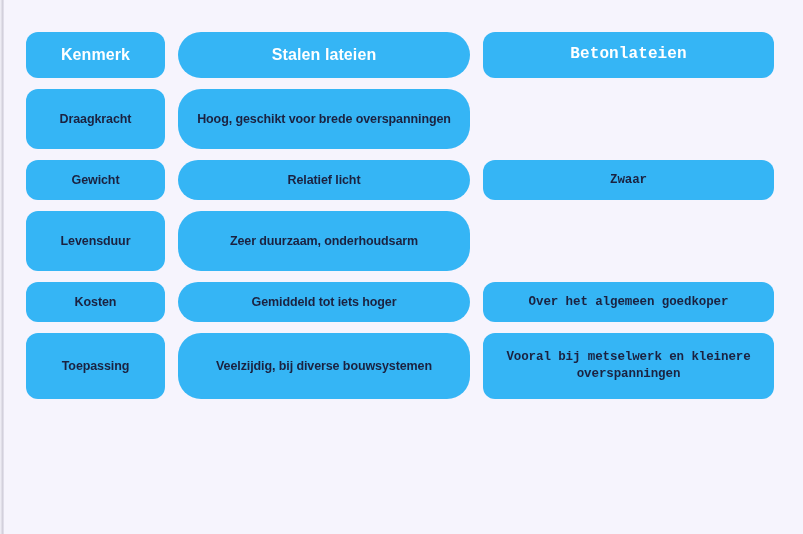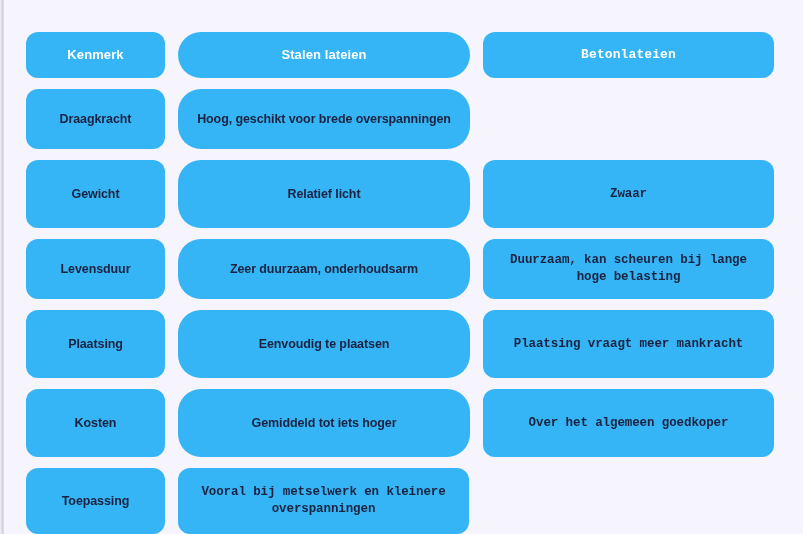--- a/index.html
+++ b/index.html
@@ -50,26 +50,26 @@
     padding: 6px 12px;
     box-sizing: border-box;
     letter-spacing: -0.1px;
   }
   .col-1 { width: 139px; flex: 0 0 139px; }
   .col-2 { width: 292px; flex: 0 0 292px; border-radius: 23px; }
   .col-3 { width: 291px; flex: 0 0 291px; font-family: Liberation Mono, monospace; }
 
   .header-row .cell {
     color: #ffffff;
-    font-size: 13px;
+    font-size: 16px;
     height: 46px;
     letter-spacing: 0.1px;
   }
   .row-h60 .cell { height: 60px; }
-  .row-h52 .cell { height: 68px; }
+  .row-h52 .cell { height: 40px; }
   .row-h66 .cell { height: 66px; }
 </style>
 </head>
 <body>
 
 <div id="page-edge"></div>
 
 <div id="comparison-table">
 
   <div class="table-row header-row">
@@ -85,33 +85,28 @@
 
   <div class="table-row row-h52">
     <div class="cell col-1">Gewicht</div>
     <div class="cell col-2">Relatief licht</div>
     <div class="cell col-3">Zwaar</div>
   </div>
 
   <div class="table-row row-h60">
     <div class="cell col-1">Levensduur</div>
     <div class="cell col-2">Zeer duurzaam, onderhoudsarm</div>
-    <div class="cell col-3">Duurzaam, kan scheuren bij lange hoge belasting</div>
   </div>
 
-  <div class="table-row row-h52">
-    <div class="cell col-1">Plaatsing</div>
-    <div class="cell col-2">Eenvoudig te plaatsen</div>
-    <div class="cell col-3">Plaatsing vraagt meer mankracht</div>
-  </div>
 
   <div class="table-row row-h52">
     <div class="cell col-1">Kosten</div>
     <div class="cell col-2">Gemiddeld tot iets hoger</div>
     <div class="cell col-3">Over het algemeen goedkoper</div>
   </div>
 
   <div class="table-row row-h66">
     <div class="cell col-1">Toepassing</div>
+    <div class="cell col-2">Veelzijdig, bij diverse bouwsystemen</div>
     <div class="cell col-3">Vooral bij metselwerk en kleinere overspanningen</div>
   </div>
 
 </div>
 
 </body></html>

